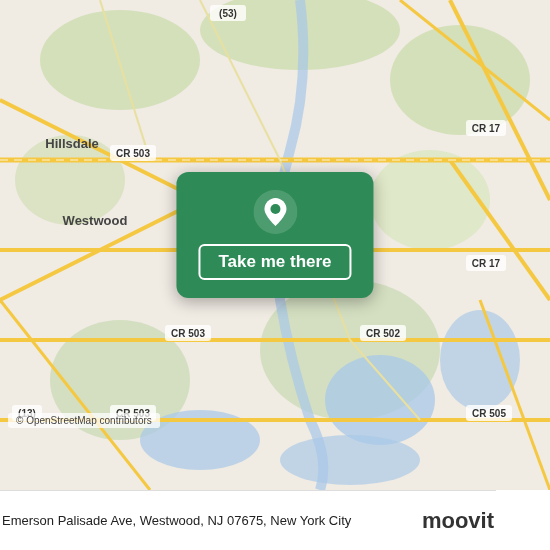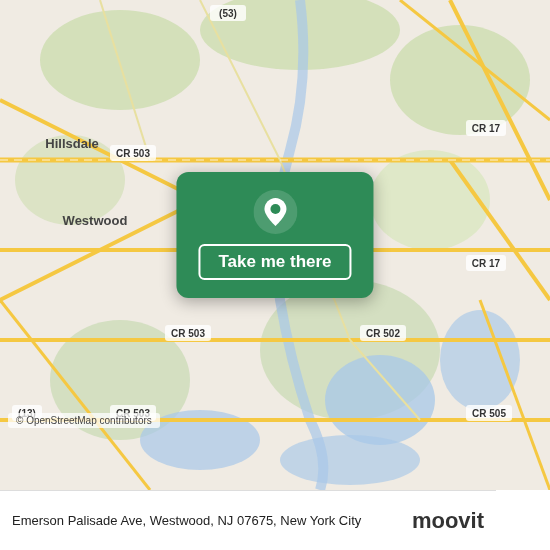--- a/index.html
+++ b/index.html
@@ -62,21 +62,21 @@
     }
 
     
     #bottom-bar {
       width: 496px;
       height: 60px;
       background: white;
       display: flex;
       align-items: center;
       justify-content: space-between;
-      padding: 0 12px;
+      padding: 0 2px;
       border-top: 1px solid #ddd;
     }
 
     #address-text {
       font-size: 13px;
       color: #222;
       font-weight: 500;
       flex: 1;
     }
 

